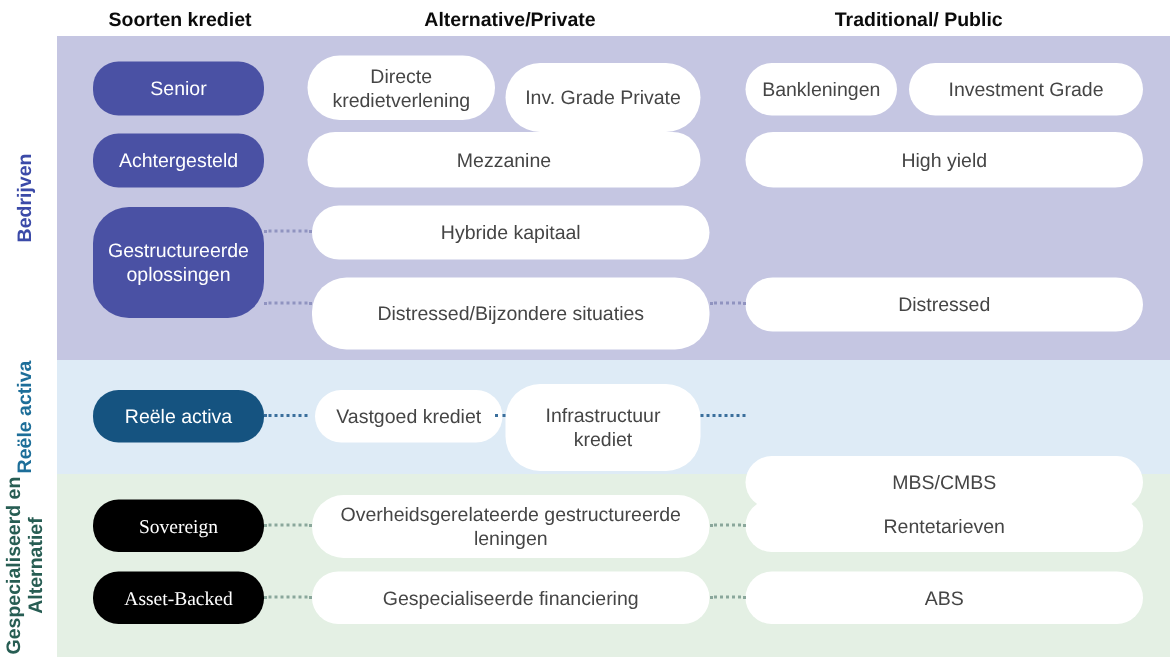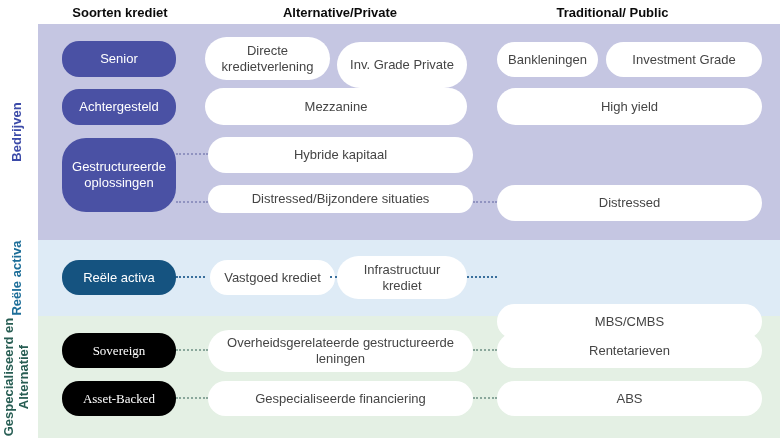--- a/index.html
+++ b/index.html
@@ -68,34 +68,34 @@
   <div id="vlabel-gespec" class="v-label">Gespecialiseerd en Alternatief</div>
 
   <div class="pill-cat indigo" style="left:62px;top:41px;width:114px;height:36px;">Senior</div>
   <div class="pill-cat indigo" style="left:62px;top:89px;width:114px;height:36px;">Achtergesteld</div>
   <div class="pill-cat indigo" style="left:62px;top:138px;width:114px;height:74px;border-radius:24px;">Gestructureerde oplossingen</div>
 
   <div class="pill-item" style="left:205px;top:37px;width:125px;height:43px;">Directe kredietverlening</div>
   <div class="pill-item" style="left:337px;top:42px;width:130px;height:46px;">Inv. Grade Private</div>
   <div class="pill-item" style="left:205px;top:88px;width:262px;height:37px;">Mezzanine</div>
   <div class="pill-item" style="left:208px;top:137px;width:265px;height:36px;">Hybride kapitaal</div>
-  <div class="pill-item" style="left:208px;top:185px;width:265px;height:28px;">Distressed/Bijzondere situaties</div>
+  <div class="pill-item" style="left:208px;top:185px;width:265px;height:48px;">Distressed/Bijzondere situaties</div>
 
   <div class="pill-item" style="left:497px;top:42px;width:101px;height:35px;">Bankleningen</div>
   <div class="pill-item" style="left:606px;top:42px;width:156px;height:35px;">Investment Grade</div>
   <div class="pill-item" style="left:497px;top:88px;width:265px;height:37px;">High yield</div>
   <div class="pill-item" style="left:497px;top:185px;width:265px;height:36px;">Distressed</div>
 
   <div class="dots" style="left:176px;top:153px;width:32px;"></div>
   <div class="dots" style="left:176px;top:201px;width:32px;"></div>
   <div class="dots" style="left:473px;top:201px;width:24px;"></div>
 
   <div class="pill-cat darkblue" style="left:62px;top:260px;width:114px;height:35px;">Reële activa</div>
   <div class="pill-item" style="left:210px;top:260px;width:125px;height:35px;">Vastgoed krediet</div>
-  <div class="pill-item" style="left:337px;top:256px;width:130px;height:43px;">Infrastructuur krediet</div>
+  <div class="pill-item" style="left:337px;top:256px;width:130px;height:58px;">Infrastructuur krediet</div>
   <div class="pill-item" style="left:497px;top:260px;width:265px;height:35px;margin-top:44px;">MBS/CMBS</div>
 
   <div class="dots blue" style="left:176px;top:276px;width:29px;"></div>
   <div class="dots blue" style="left:330px;top:276px;width:7px;"></div>
   <div class="dots blue" style="left:467px;top:276px;width:30px;"></div>
 
   <div class="pill-cat teal" style="left:62px;top:333px;width:114px;height:35px;">Sovereign</div>
   <div class="pill-cat teal" style="left:62px;top:381px;width:114px;height:35px;">Asset-Backed</div>
 
   <div class="pill-item" style="left:208px;top:330px;width:265px;height:42px;">Overheidsgerelateerde gestructureerde leningen</div>

